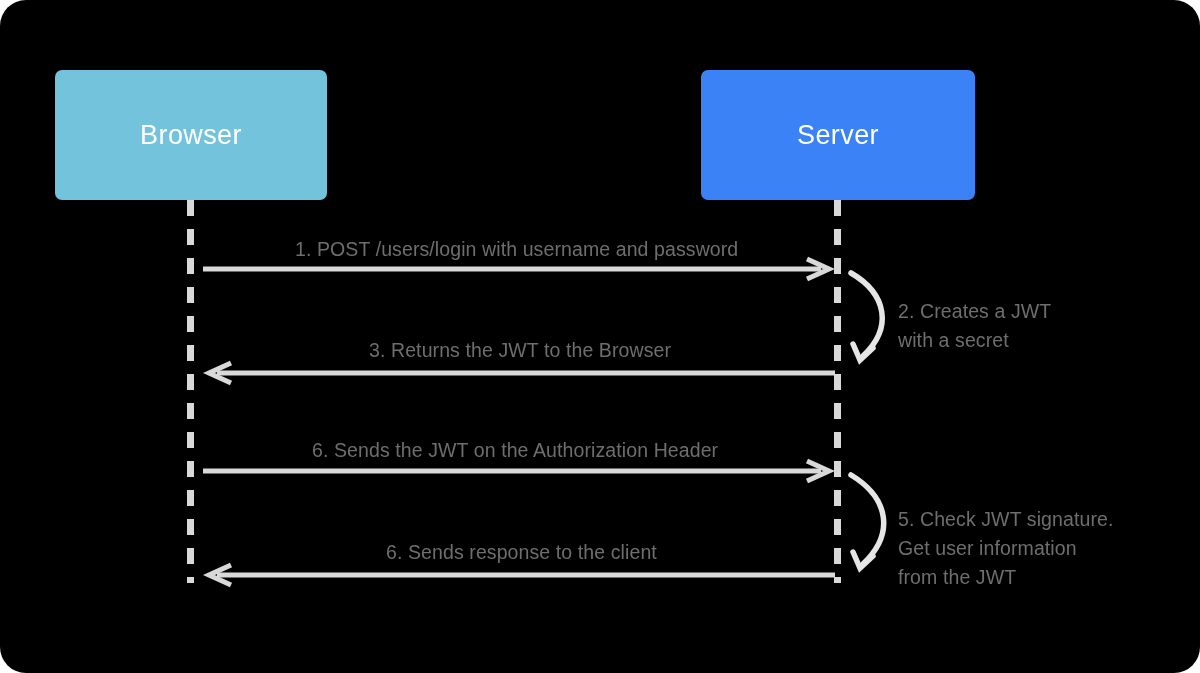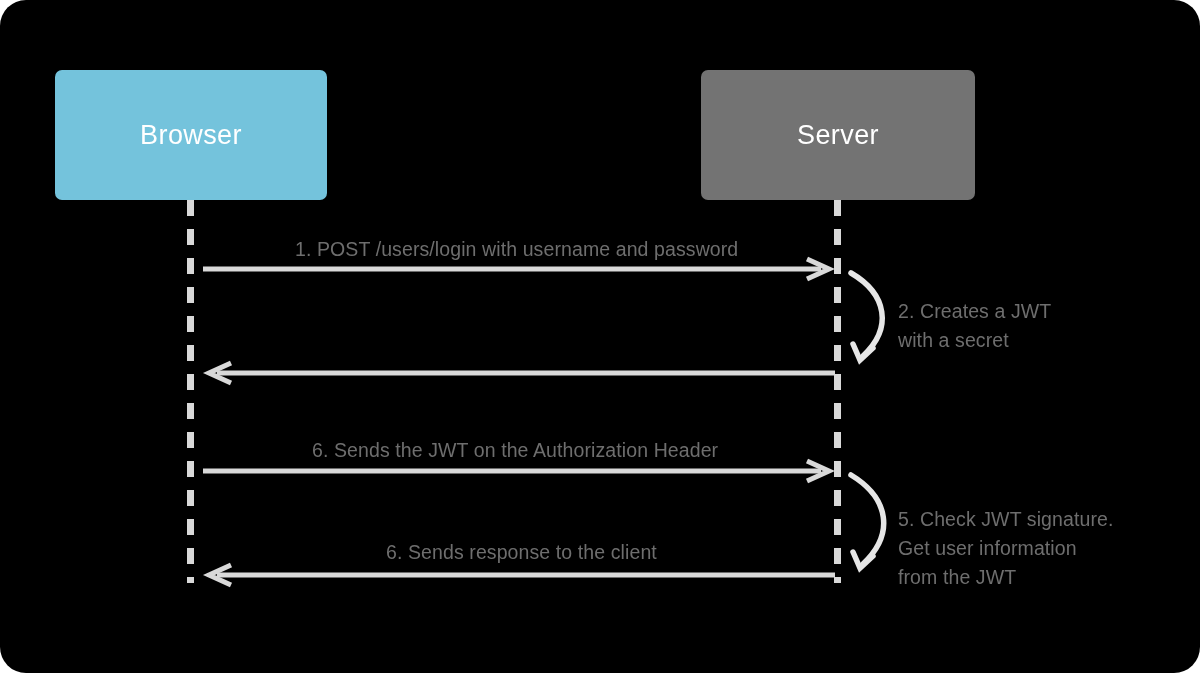--- a/index.html
+++ b/index.html
@@ -80,40 +80,41 @@
 </style>
 </head>
 <body>
 
 <div id="canvas">
 
   <div class="actor-box" id="browser-box" style="background:#74c3dc">
     <span>Browser</span>
   </div>
 
-  <div class="actor-box" id="server-box" style="background:#737373">
+  <div class="actor-box" id="server-box" style="background:#3b82f6">
     <span>Server</span>
   </div>
 
   <div class="lifeline" id="lifeline-browser"></div>
   <div class="lifeline" id="lifeline-server"></div>
 
   <div class="msg-label" style="left:272px; top:238px;">1. POST /users/login with username and password</div>
   <svg class="msg-arrow" style="left:203px; top:258px; width:632px;" width="632" height="22" viewBox="0 0 632 22">
     <line x1="0" y1="11" x2="618" y2="11" stroke="#d9d9d9" stroke-width="5"></line>
     <polyline points="604,1 626,11 604,21" fill="none" stroke="#d9d9d9" stroke-width="5" stroke-linejoin="miter"></polyline>
   </svg>
 
   <svg class="self-curve" style="left:845px; top:268px;" width="60" height="98" viewBox="0 0 60 98">
     <path d="M6,5 C42,26 48,60 18,88" fill="none" stroke="#e6e6e6" stroke-width="5.5" stroke-linecap="round"></path>
     <polyline points="28,80 15,92 8,76" fill="none" stroke="#e6e6e6" stroke-width="5.5" stroke-linejoin="miter" stroke-linecap="round"></polyline>
   </svg>
   <div class="note" style="left:898px; top:297px; width:230px;">2. Creates a JWT
 with a secret</div>
 
+  <div class="msg-label" style="left:346px; top:339px;">3. Returns the JWT to the Browser</div>
   <svg class="msg-arrow" style="left:203px; top:362px; width:632px;" width="632" height="22" viewBox="0 0 632 22">
     <line x1="14" y1="11" x2="632" y2="11" stroke="#d9d9d9" stroke-width="5"></line>
     <polyline points="28,1 6,11 28,21" fill="none" stroke="#d9d9d9" stroke-width="5" stroke-linejoin="miter"></polyline>
   </svg>
 
   <div class="msg-label" style="left:289px; top:439px;">6. Sends the JWT on the Authorization Header</div>
   <svg class="msg-arrow" style="left:203px; top:460px; width:632px;" width="632" height="22" viewBox="0 0 632 22">
     <line x1="0" y1="11" x2="618" y2="11" stroke="#d9d9d9" stroke-width="5"></line>
     <polyline points="604,1 626,11 604,21" fill="none" stroke="#d9d9d9" stroke-width="5" stroke-linejoin="miter"></polyline>
   </svg>

